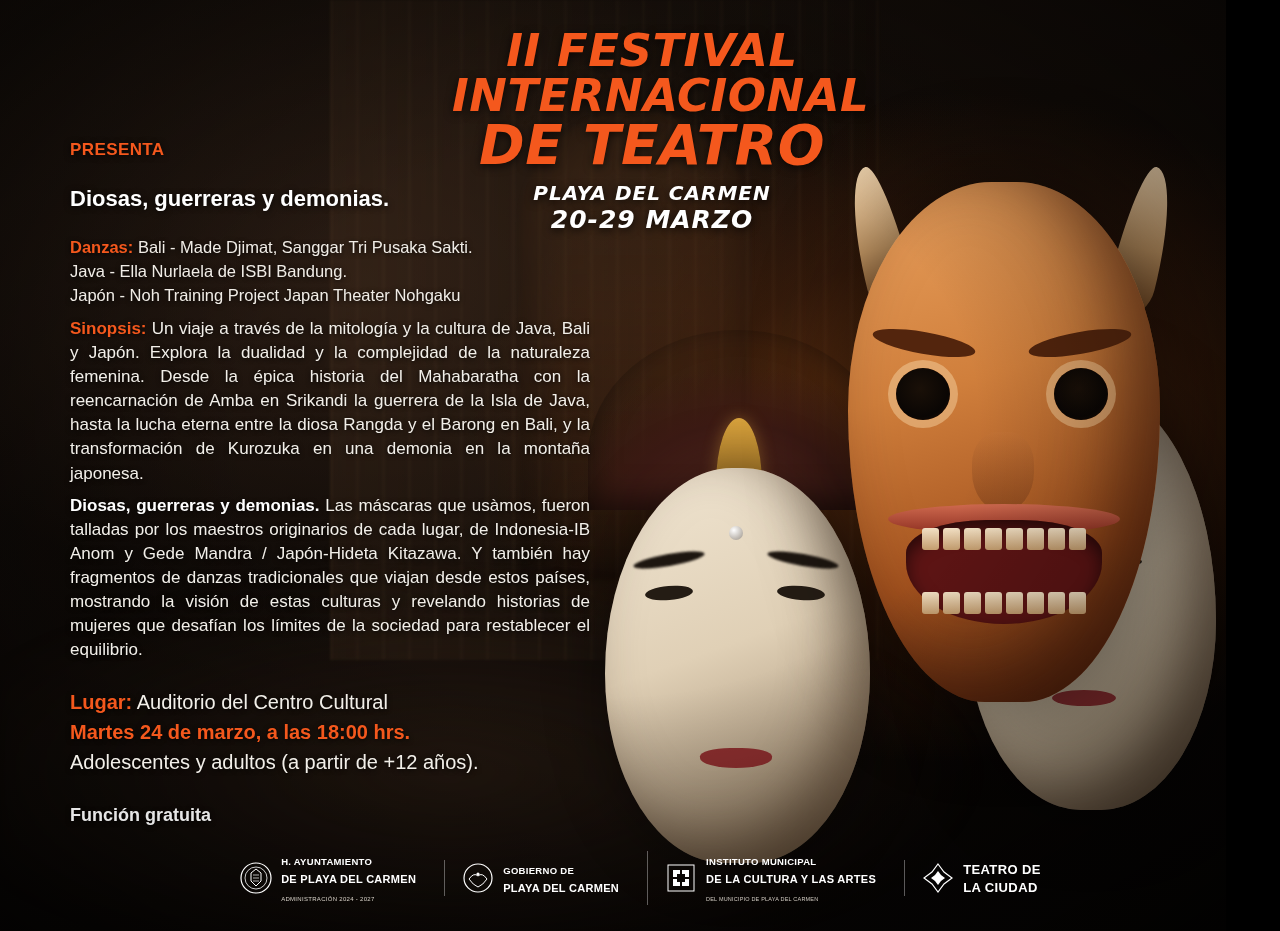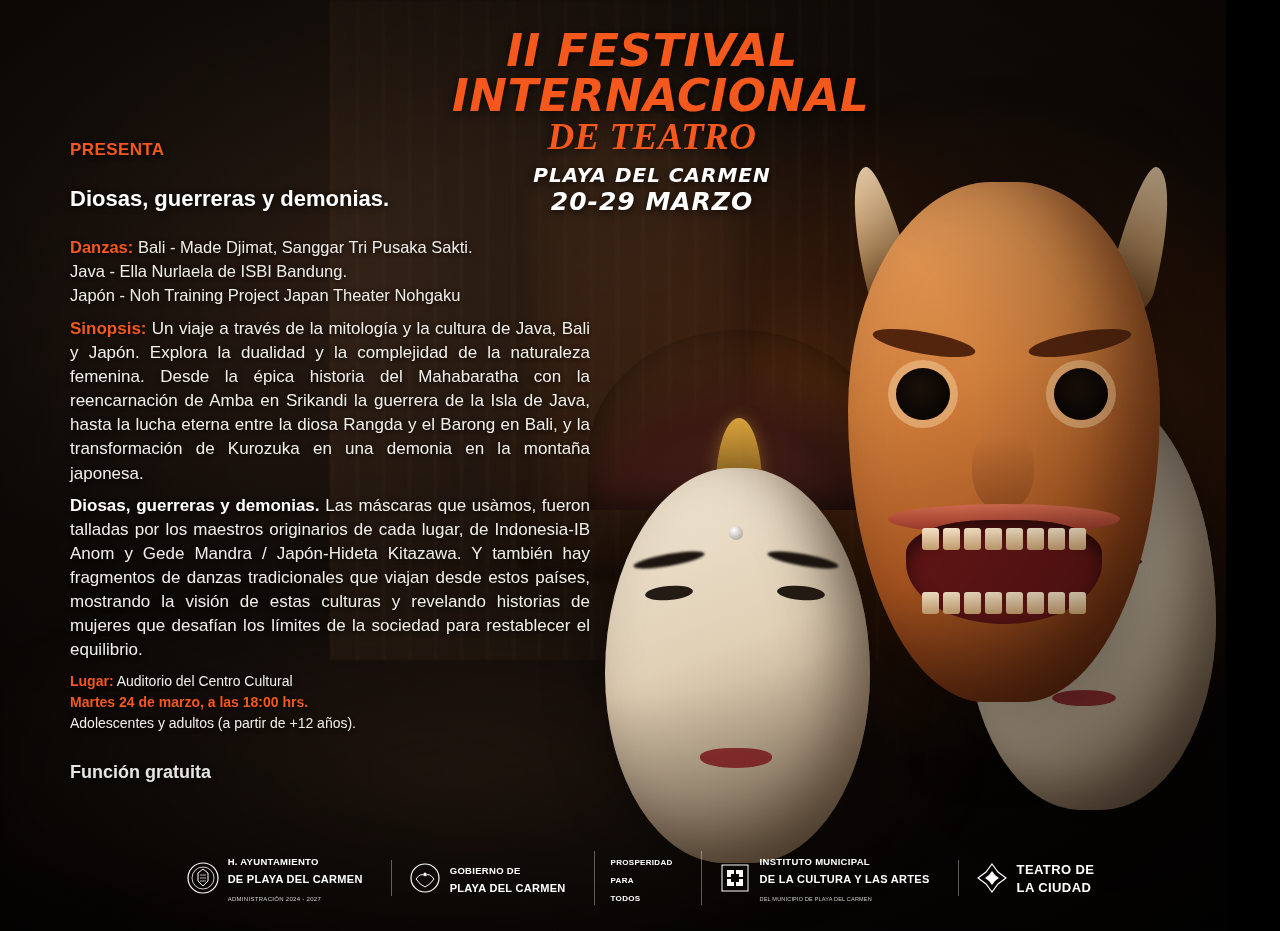--- a/index.html
+++ b/index.html
@@ -208,21 +208,21 @@
     font-style: italic;
     color: #f4581d;
     font-size: 45px;
     line-height: 1.0;
     letter-spacing: 0.5px;
     text-shadow: 0 2px 10px rgba(0,0,0,.7);
     white-space: nowrap;
   }
   .title-line.l1 { font-size: 45px; }
   .title-line.l2 { font-size: 45px; }
-  .title-line.l3 { font-size: 37px; font-family: Liberation Serif, serif; }
+  .title-line.l3 { font-size: 55px; }
   .subtitle-city {
     margin-top: 8px;
     font-family: "DejaVu Sans", sans-serif;
     font-weight: bold;
     font-style: italic;
     color: #ffffff;
     font-size: 20px;
     letter-spacing: 1px;
     text-shadow: 0 2px 8px rgba(0,0,0,.8);
   }
@@ -286,22 +286,22 @@
     font-size: 17px;
     line-height: 1.42;
     color: #f2efe9;
     text-align: justify;
     text-shadow: 0 1px 5px rgba(0,0,0,.85);
     width: 520px;
   }
   .para2 b { color: #ffffff; }
 
   .venue {
-    margin-top: 8px;
-    font-size: 14px;
+    margin-top: 24px;
+    font-size: 20px;
     line-height: 1.5;
     color: #f2efe9;
     text-shadow: 0 1px 5px rgba(0,0,0,.85);
   }
   .venue .datetime { color: #f4581d; font-weight: bold; }
   .free {
     margin-top: 28px;
     font-size: 18px;
     font-weight: bold;
     color: #e5e5e5;
@@ -476,27 +476,20 @@
             <path d="M8 18 q5 -7 9 -3 q4 -4 9 3 q-4 6 -9 8 q-5 -2 -9 -8 Z" fill="none" stroke="#ffffff" stroke-width="1"></path>
             <circle cx="17" cy="13" r="1.6" fill="#ffffff"></circle>
           </svg>
         </span>
         <span class="logo-text">
           <span class="l1">GOBIERNO DE</span><br>
           <span class="l2">PLAYA DEL CARMEN</span>
         </span>
       </div>
 
-      <div class="logo logo-prosperidad">
-        <span class="logo-text">
-          <span class="l1">PROSPERIDAD</span><br>
-          <span class="l1">PARA</span><br>
-          <span class="l1">TODOS</span>
-        </span>
-      </div>
 
       <div class="logo">
         <span class="logo-mark">
           <svg width="34" height="34" viewBox="0 0 34 34" aria-hidden="true">
             <rect x="4" y="4" width="26" height="26" fill="none" stroke="#ffffff" stroke-width="1"></rect>
             <path d="M9 9 h7 v4 h-3 v3 h-4 Z M25 9 h-7 v4 h3 v3 h4 Z M9 25 h7 v-4 h-3 v-3 h-4 Z M25 25 h-7 v-4 h3 v-3 h4 Z" fill="#ffffff"></path>
           </svg>
         </span>
         <span class="logo-text">
           <span class="l1">INSTITUTO MUNICIPAL</span><br>

